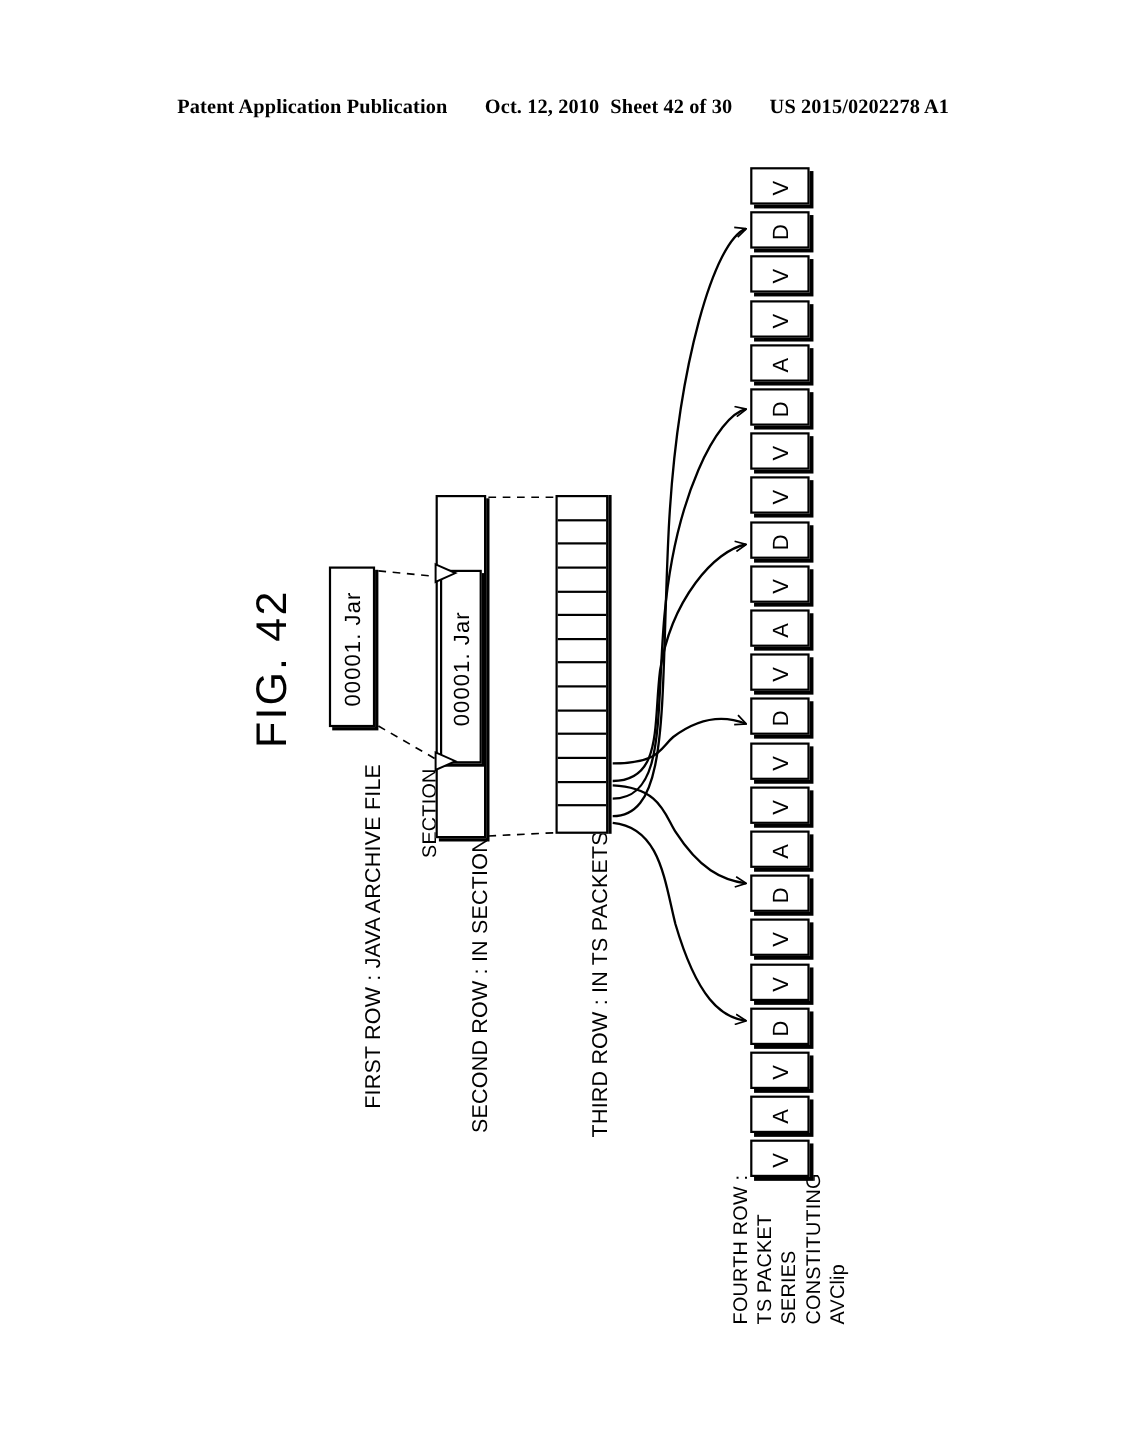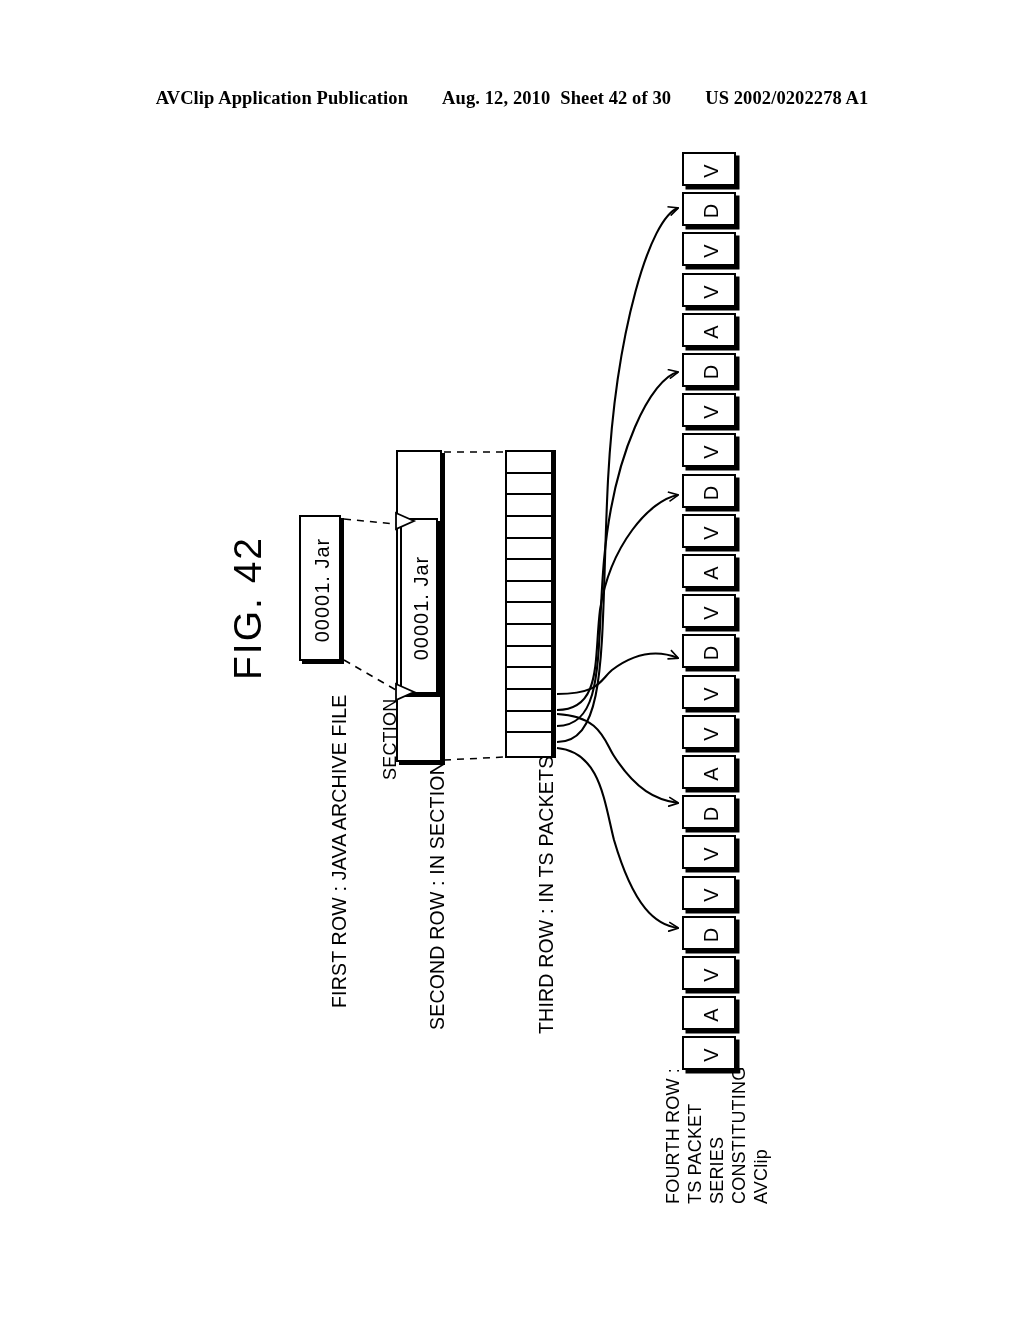--- a/index.html
+++ b/index.html
@@ -147,21 +147,21 @@
     position: absolute;
     left: 0; top: 0;
     width: 1024px; height: 1320px;
     pointer-events: none;
   }
 </style>
 </head>
 <body>
 
 <div id="patent-header">
-  <span class="seg">AVClip Application Publication</span><span class="gap-a"></span><span class="seg">Aug. 12, 2010</span><span class="gap-b"></span><span class="seg">Sheet 42 of 30</span><span class="gap-c"></span><span class="seg">US 2002/0202278 A1</span>
+  <span class="seg">Patent Application Publication</span><span class="gap-a"></span><span class="seg">Oct. 12, 2010</span><span class="gap-b"></span><span class="seg">Sheet 42 of 30</span><span class="gap-c"></span><span class="seg">US 2015/0202278 A1</span>
 </div>
 
 <div class="vtext" id="fig-label" style="left:228px; top:680px;">FIG. 42</div>
 
 <div class="vtext row-caption" style="left:330px; top:1008px;">FIRST ROW : JAVA ARCHIVE FILE</div>
 
 <div class="vtext small-caption" style="left:381px; top:780px;">SECTION</div>
 
 <div class="vtext row-caption" style="left:428px; top:1030px;">SECOND ROW : IN SECTIONS</div>
 

